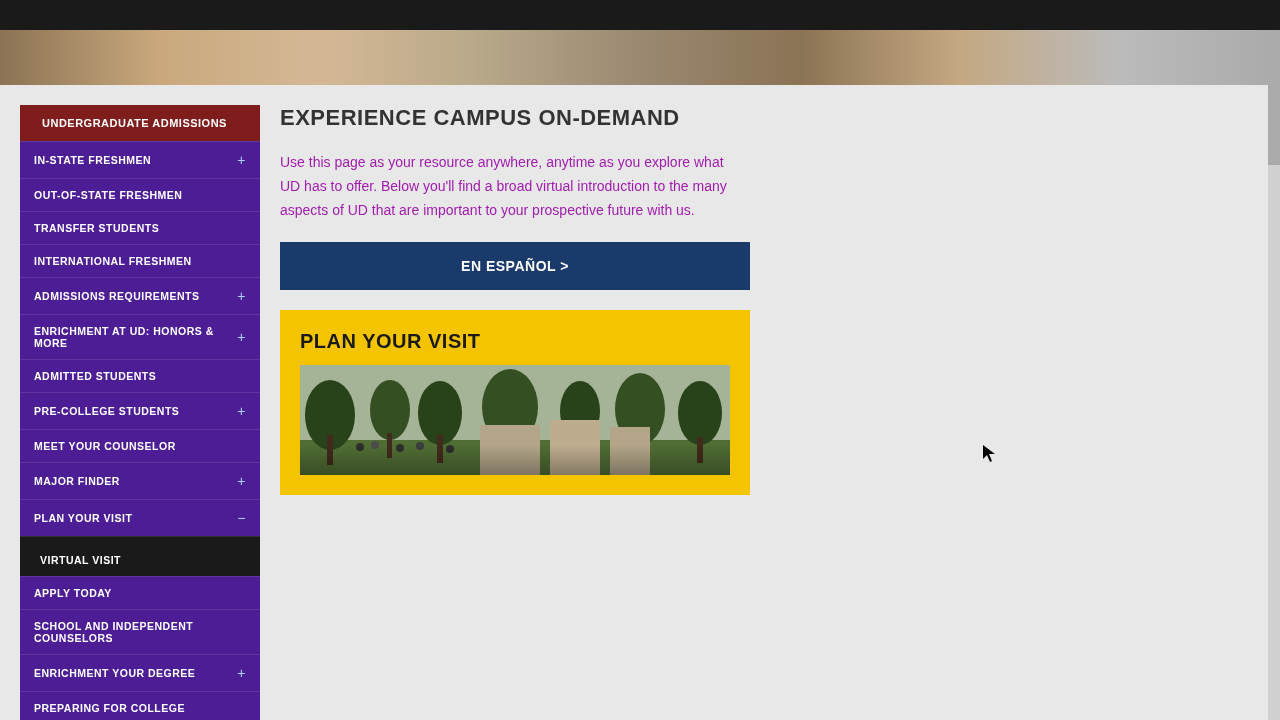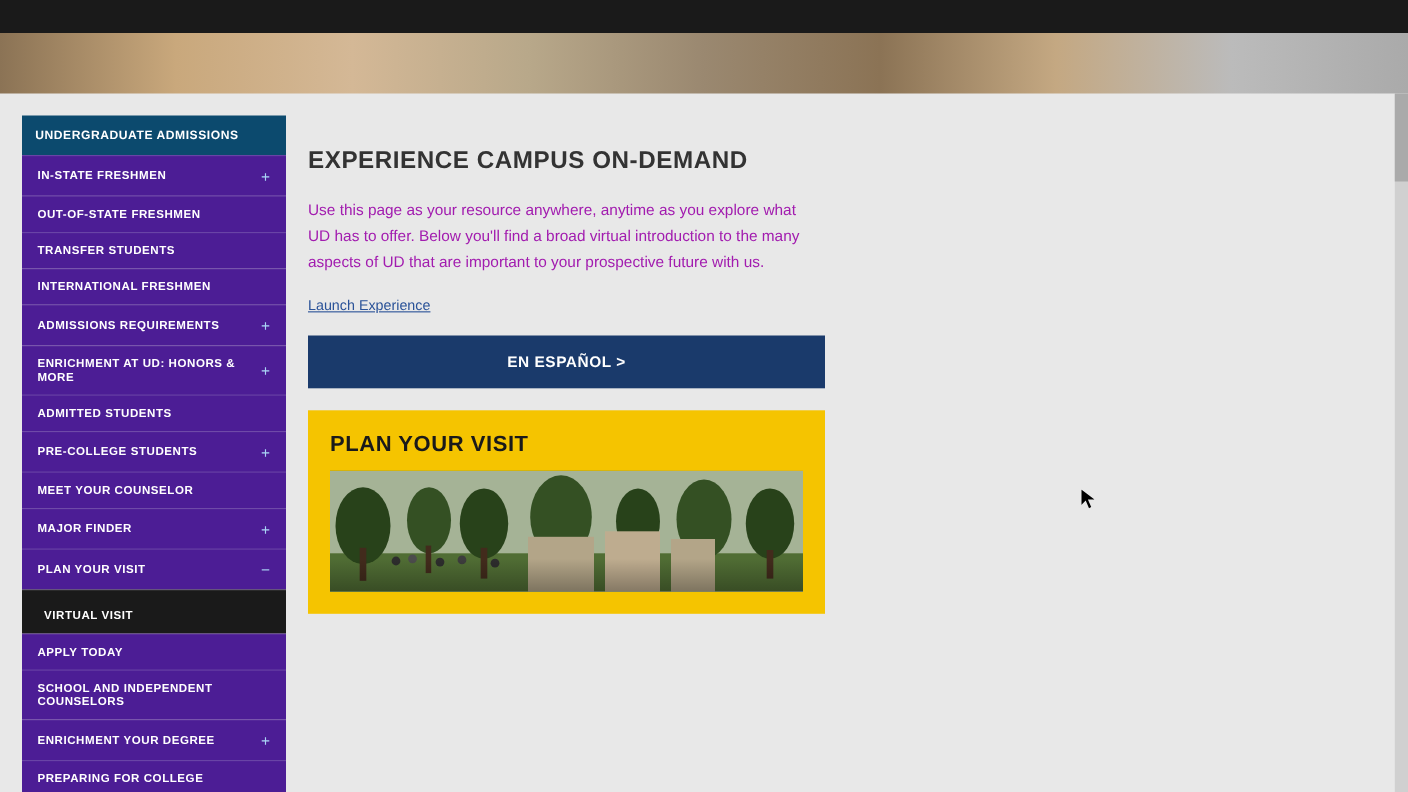--- a/index.html
+++ b/index.html
@@ -36,25 +36,25 @@
       height: calc(720px - 85px);
     }
 
     
     .sidebar {
       width: 240px;
       flex-shrink: 0;
     }
 
     .sidebar-title {
-      background-color: #0c4a6e;
+      background-color: #7f1d1d;
       color: #ffffff;
       font-size: 11px;
       font-weight: bold;
-      padding: 12px 12px;
+      padding: 12px 22px;
       letter-spacing: 0.5px;
       cursor: pointer;
     }
 
     .sidebar-item {
       background-color: #4c1d95;
       color: #ffffff;
       font-size: 10.5px;
       font-weight: bold;
       padding: 10px 14px;
@@ -91,21 +91,20 @@
 
     .sidebar-sub-item.highlighted {
       background-color: #1a1a1a;
       color: #ffffff;
     }
 
     
     .content-area {
       flex: 1;
       overflow: hidden;
-      margin-top: 28px;
     }
 
     .section-title {
       color: #333333;
       font-size: 22px;
       font-weight: bold;
       margin-bottom: 20px;
       letter-spacing: 0.5px;
     }
 
@@ -285,21 +284,20 @@
       <span>PREPARING FOR COLLEGE</span>
     </div>
 
   </div>
 
   <div class="content-area">
     <h1 class="section-title">EXPERIENCE CAMPUS ON-DEMAND</h1>
 
     <p class="description-text">Use this page as your resource anywhere, anytime as you explore what UD has to offer. Below you'll find a broad virtual introduction to the many aspects of UD that are important to your prospective future with us.</p>
 
-    <a class="launch-link">Launch Experience</a>
 
     <div class="espanol-btn">EN ESPAÑOL &gt;</div>
 
     <div class="plan-visit-card">
       <div class="plan-visit-title">PLAN YOUR VISIT</div>
       <div class="campus-image">
         
         <svg width="100%" height="110" viewBox="0 0 470 110" preserveAspectRatio="xMidYMid slice">
 
           <rect width="470" height="110" fill="#b8c8a8"></rect>

